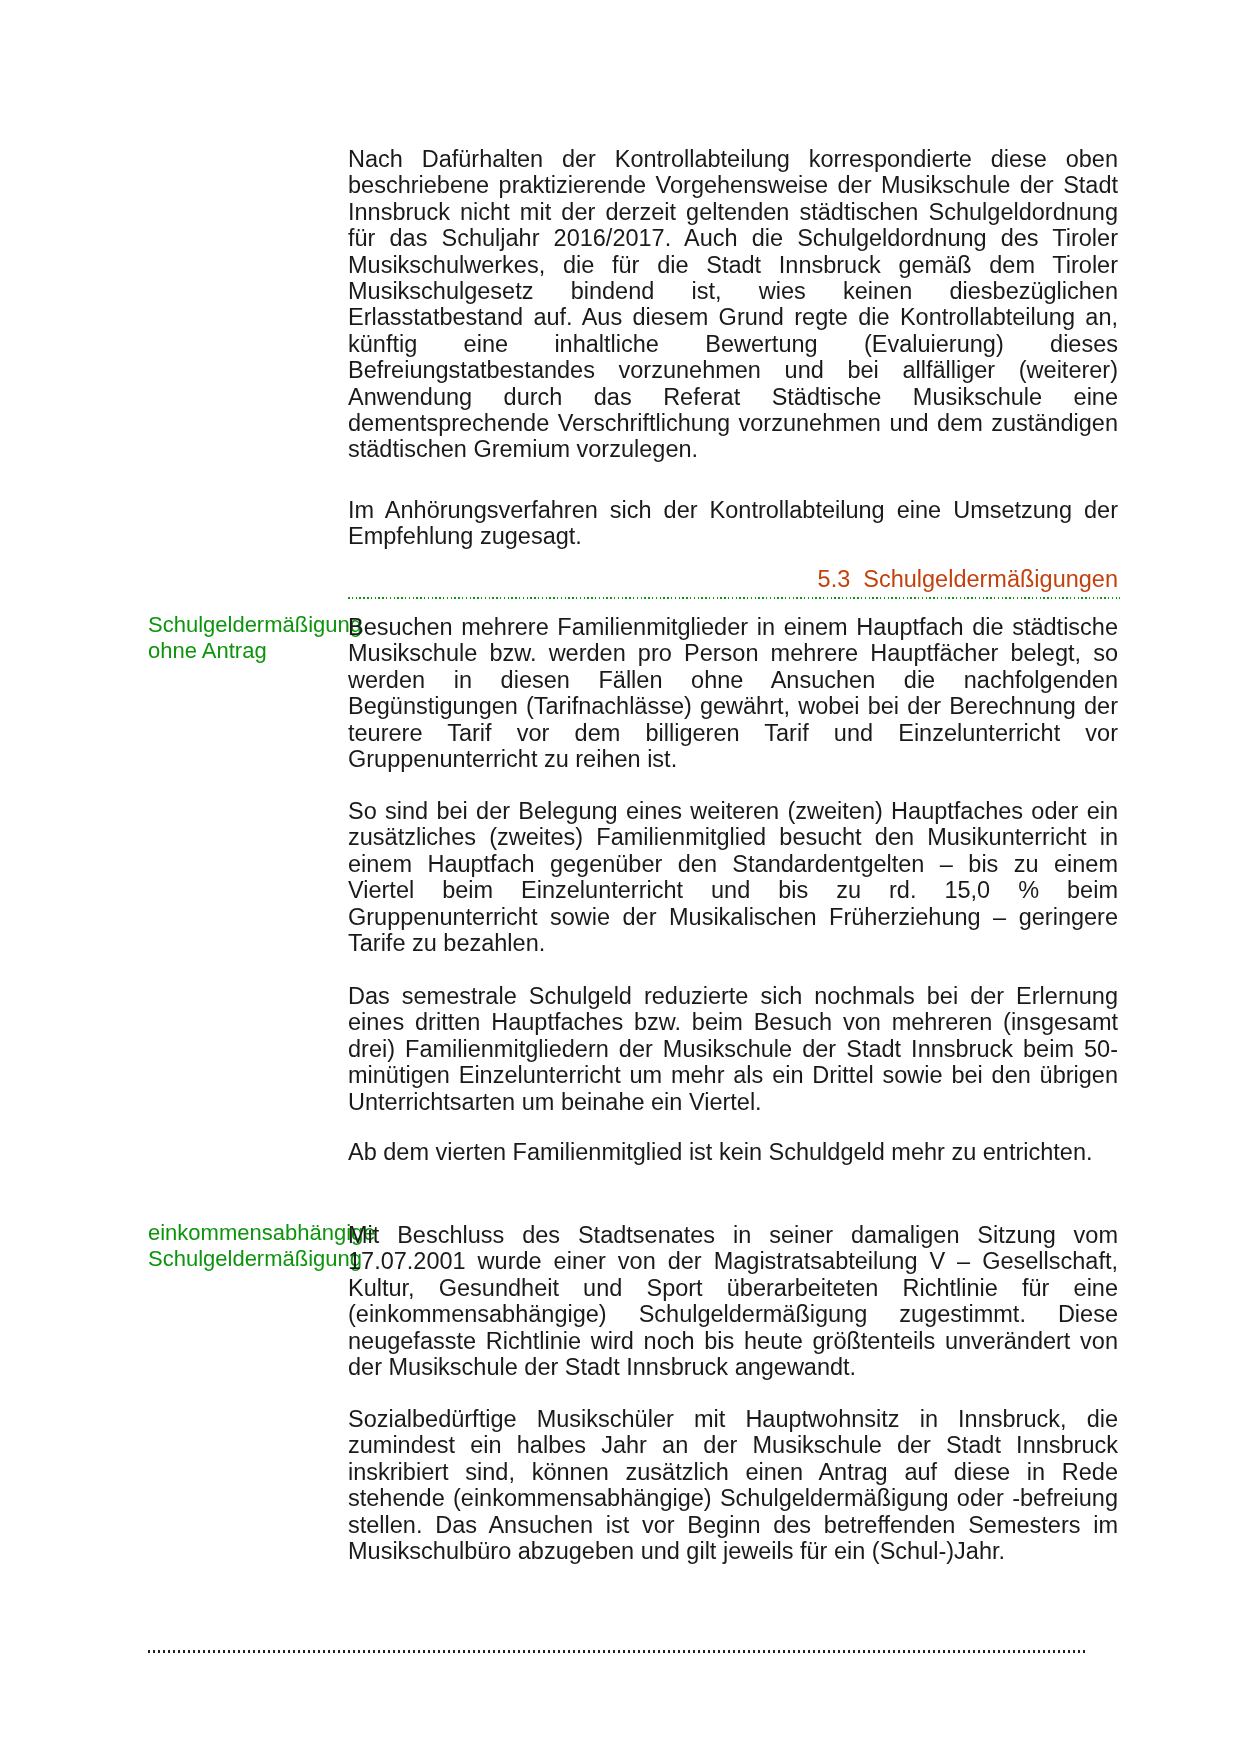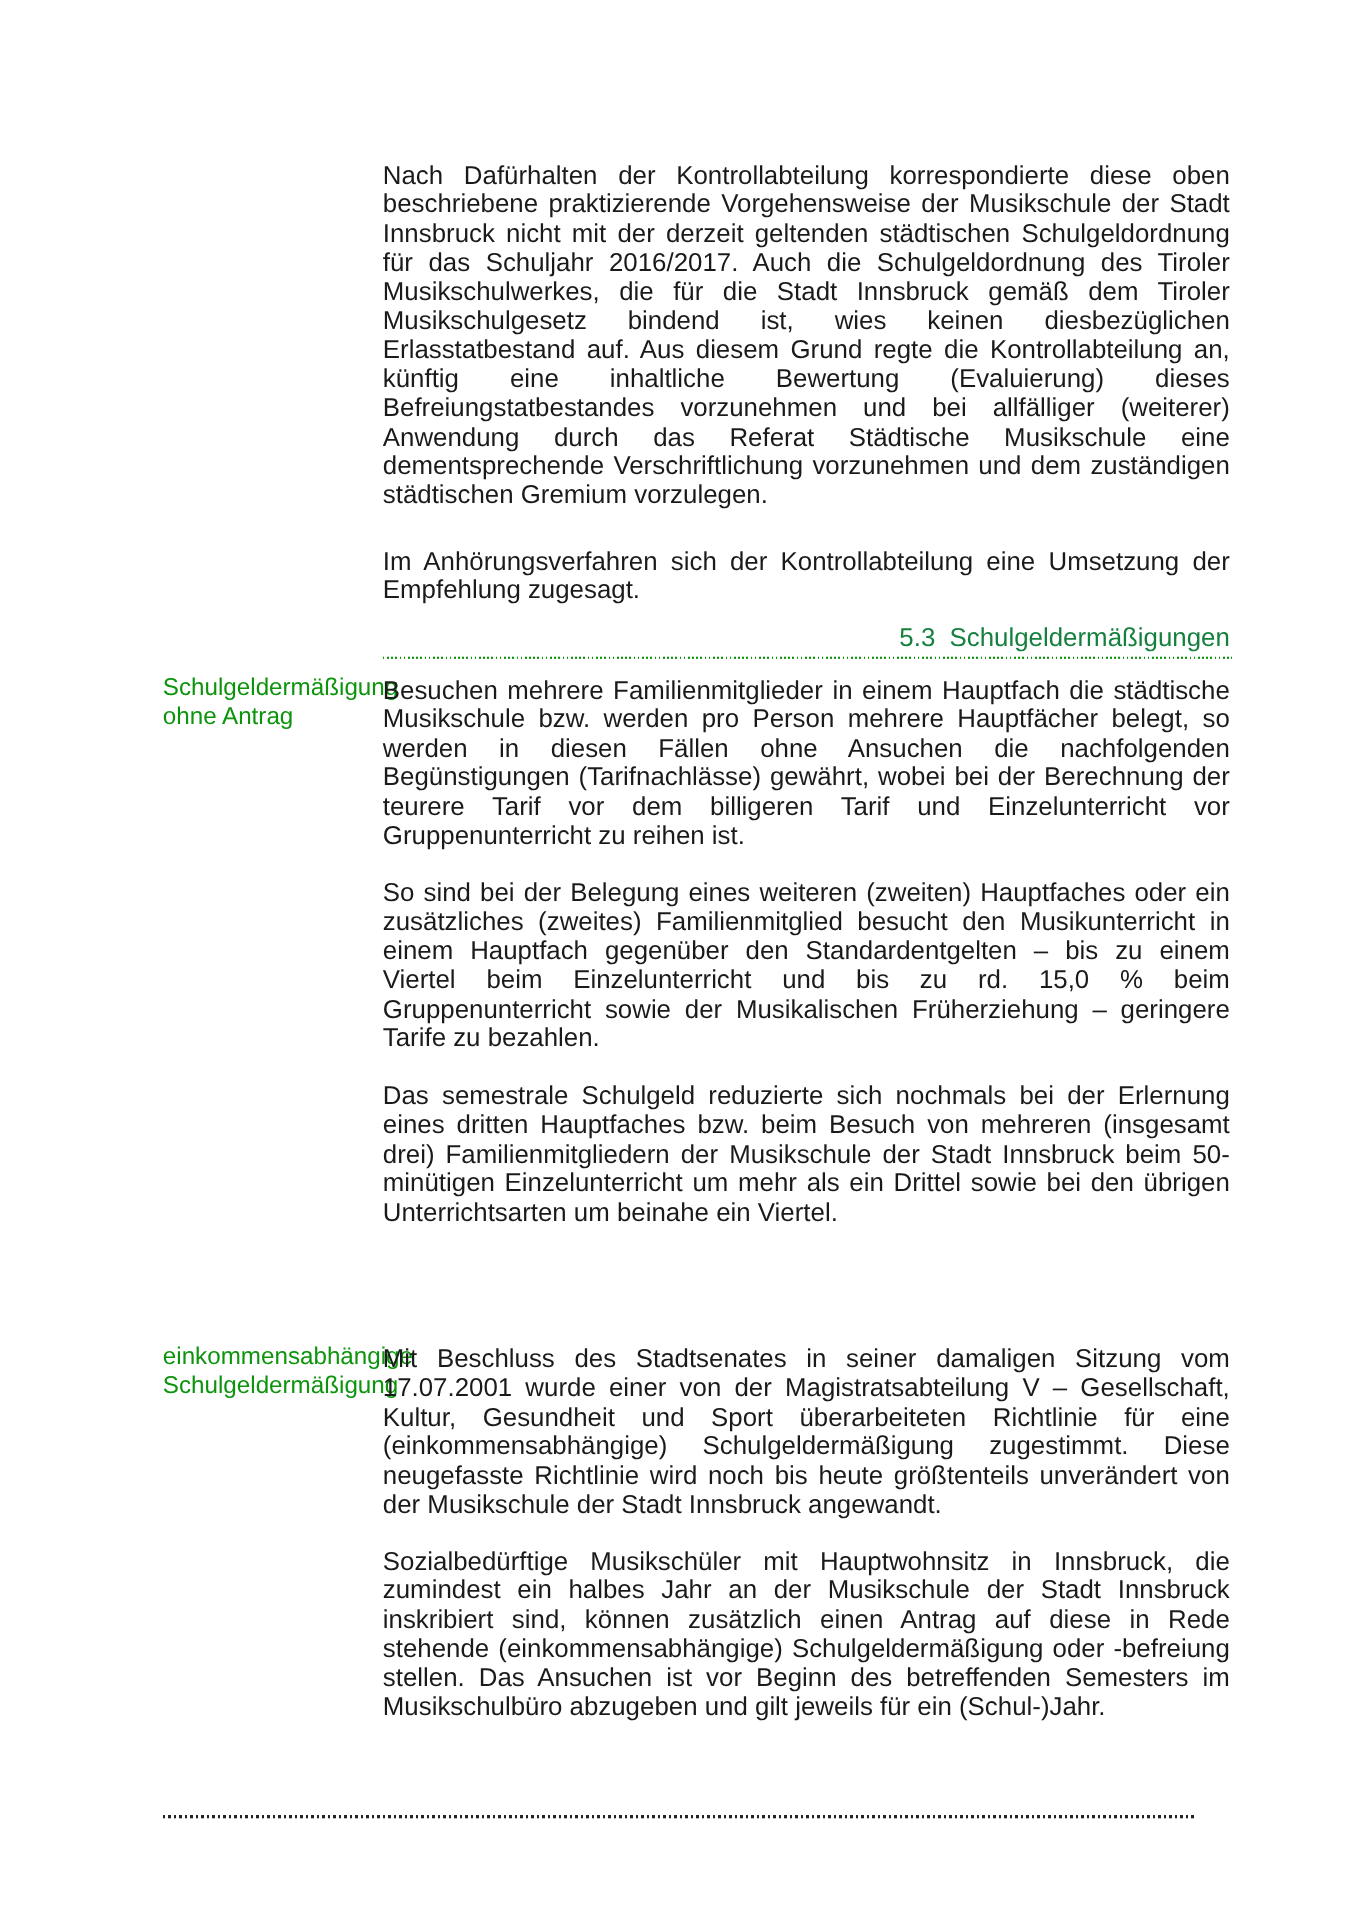--- a/index.html
+++ b/index.html
@@ -36,21 +36,21 @@
     color: #0c940c;
     text-align: left;
   }
   .section-heading {
     position: absolute;
     left: 348px;
     width: 770px;
     top: 566px;
     font-size: 23.5px;
     line-height: 26.4px;
-    color: #15803d;
+    color: #c2410c;
     text-align: right;
     white-space: nowrap;
   }
   .section-heading .num {
     margin-right: 13px;
   }
   .dotted-green {
     position: absolute;
     left: 348px;
     width: 772px;
@@ -109,20 +109,21 @@
   <div class="dotted-green"></div>
 
   <div class="margin-note" style="top:612px">Schulgeldermäßigung ohne Antrag</div>
 
   <div class="body-par" style="top:614px">Besuchen mehrere Familienmitglieder in einem Hauptfach die städtische Musikschule bzw. werden pro Person mehrere Hauptfächer belegt, so werden in diesen Fällen ohne Ansuchen die nachfolgenden Begünstigungen (Tarifnachlässe) gewährt, wobei bei der Berechnung der teurere Tarif vor dem billigeren Tarif und Einzelunterricht vor Gruppenunterricht zu reihen ist.</div>
 
   <div class="body-par" style="top:798px">So sind bei der Belegung eines weiteren (zweiten) Hauptfaches oder ein zusätzliches (zweites) Familienmitglied besucht den Musikunterricht in einem Hauptfach gegenüber den Standardentgelten – bis zu einem Viertel beim Einzelunterricht und bis zu rd. 15,0 % beim Gruppenunterricht sowie der Musikalischen Früherziehung – geringere Tarife zu bezahlen.</div>
 
   <div class="body-par" style="top:983px">Das semestrale Schulgeld reduzierte sich nochmals bei der Erlernung eines dritten Hauptfaches bzw. beim Besuch von mehreren (insgesamt drei) Familienmitgliedern der Musikschule der Stadt Innsbruck beim 50-minütigen Einzelunterricht um mehr als ein Drittel sowie bei den übrigen Unterrichtsarten um beinahe ein Viertel.</div>
 
+  <div class="body-par" style="top:1139px">Ab dem vierten Familienmitglied ist kein Schuldgeld mehr zu entrichten.</div>
 
   <div class="margin-note" style="top:1220px">einkommensabhängige Schulgeldermäßigung</div>
 
   <div class="body-par" style="top:1222px">Mit Beschluss des Stadtsenates in seiner damaligen Sitzung vom 17.07.2001 wurde einer von der Magistratsabteilung V – Gesellschaft, Kultur, Gesundheit und Sport überarbeiteten Richtlinie für eine (einkommensabhängige) Schulgeldermäßigung zugestimmt. Diese neugefasste Richtlinie wird noch bis heute größtenteils unverändert von der Musikschule der Stadt Innsbruck angewandt.</div>
 
   <div class="body-par" style="top:1406px">Sozialbedürftige Musikschüler mit Hauptwohnsitz in Innsbruck, die zumindest ein halbes Jahr an der Musikschule der Stadt Innsbruck inskribiert sind, können zusätzlich einen Antrag auf diese in Rede stehende (einkommensabhängige) Schulgeldermäßigung oder -befreiung stellen. Das Ansuchen ist vor Beginn des betreffenden Semesters im Musikschulbüro abzugeben und gilt jeweils für ein (Schul-)Jahr.</div>
 
   <div class="footer-dots"></div>
 
 </div>

